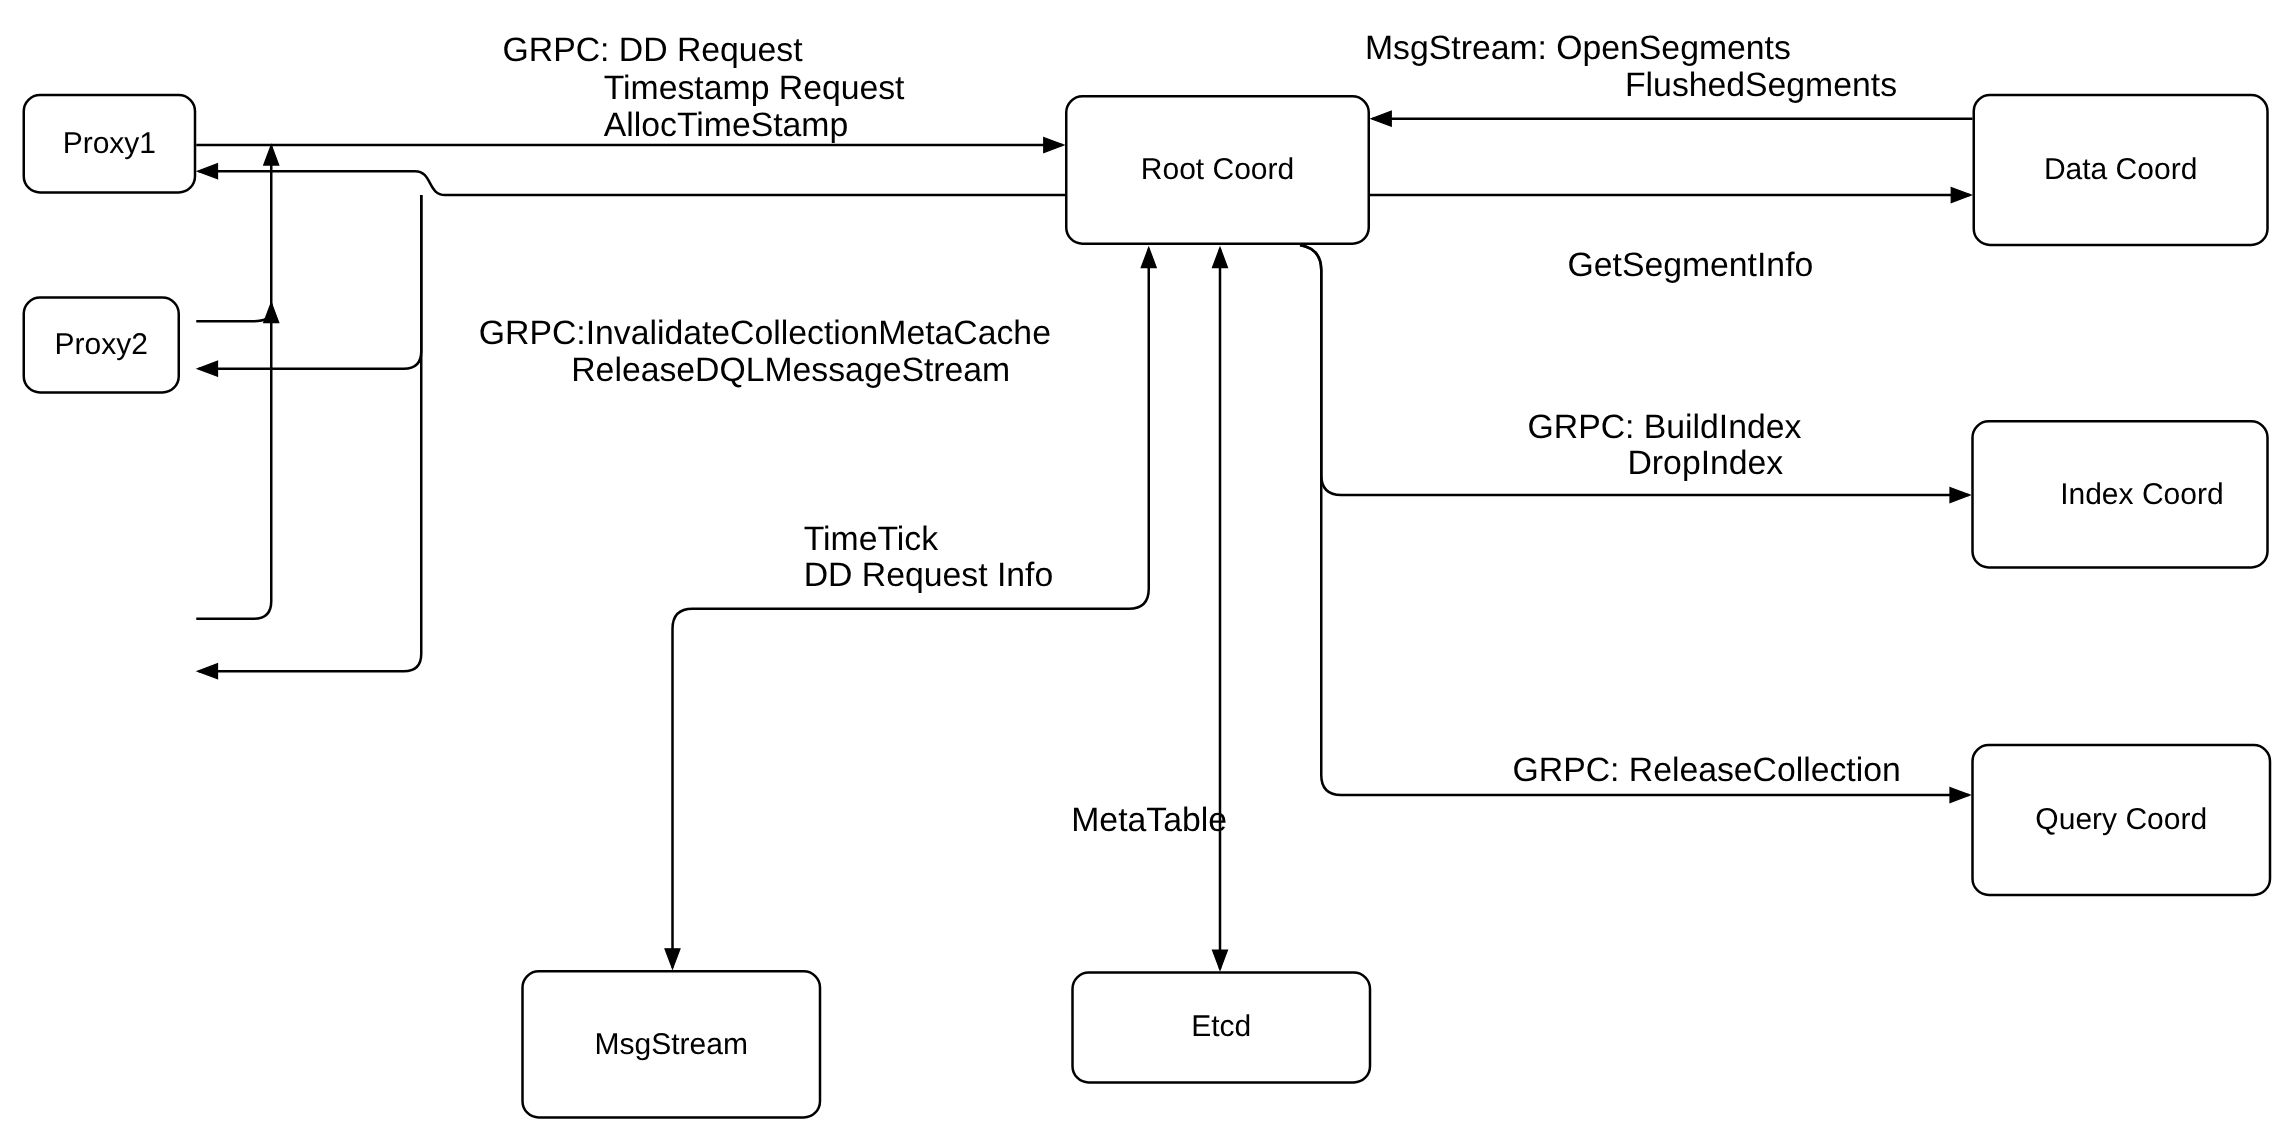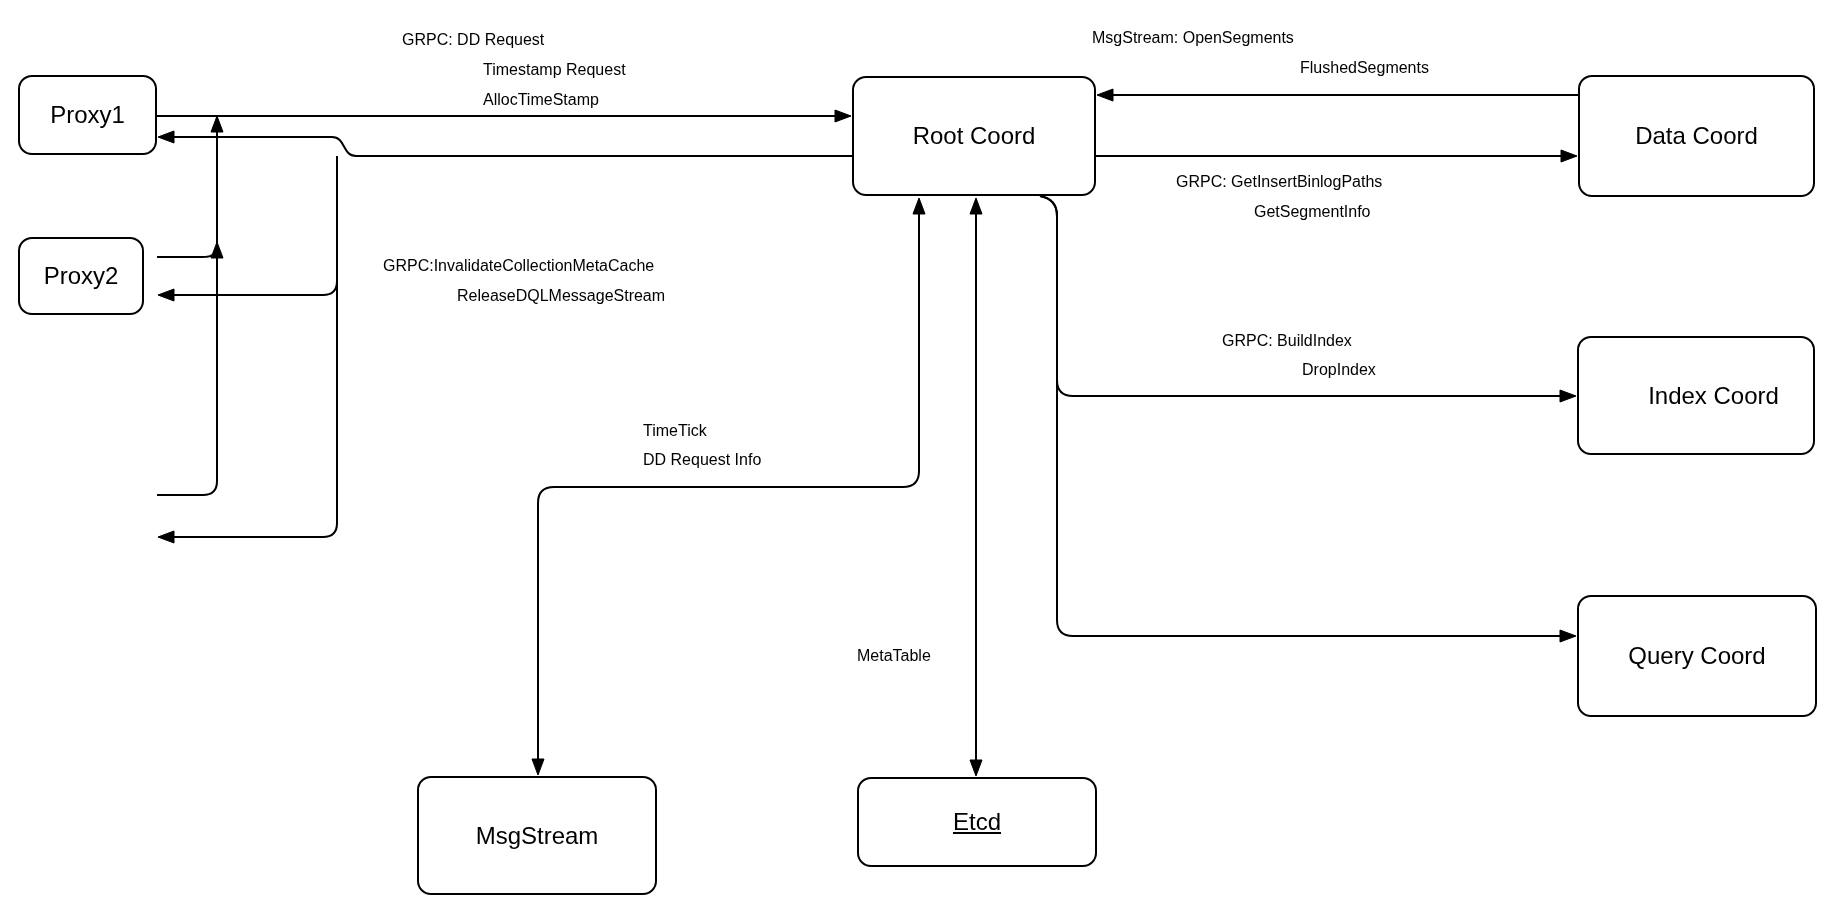--- a/index.html
+++ b/index.html
@@ -2,21 +2,21 @@
 <html><head>
 <meta charset="utf-8">
 <style>
   html,body{margin:0;padding:0;background:#ffffff;}
   #canvas{position:relative;width:1834px;height:914px;background:#ffffff;overflow:hidden;
           font-family:"Liberation Sans",sans-serif;color:#000;}
   #wires{position:absolute;left:0;top:0;z-index:1;}
   .node{position:absolute;box-sizing:border-box;border:2px solid #000;border-radius:14px;
         background:#fff;display:flex;align-items:center;justify-content:center;
         font-size:24px;z-index:2;white-space:nowrap;}
-  .elabel{position:absolute;font-size:16px;line-height:28px;white-space:pre;z-index:3;}
+  .elabel{position:absolute;font-size:27px;line-height:28px;white-space:pre;z-index:3;}
   path.edge{fill:none;stroke:#000;stroke-width:2;}
 </style>
 </head>
 <body>
 
 <div id="canvas">
 
   <svg id="wires" width="1834" height="914" viewBox="0 0 1834 914">
     <defs>
       <marker id="arrE" markerWidth="20" markerHeight="16" refX="16" refY="7" orient="auto" markerUnits="userSpaceOnUse">
@@ -66,39 +66,39 @@
   </div>
   <div class="node" style="left:1577px;top:336px;width:238px;height:119px;padding-left:35px;">
     <span>Index Coord</span>
   </div>
   <div class="node" style="left:1577px;top:595px;width:240px;height:122px;justify-content:center;">
     <span>Query Coord</span>
   </div>
   <div class="node" style="left:417px;top:776px;width:240px;height:119px;">
     <span>MsgStream</span>
   </div>
-  <div class="node" style="left:857px;top:777px;width:240px;height:90px;text-decoration:underline;">
+  <div class="node" style="left:857px;top:777px;width:240px;height:90px;">
     <span>Etcd</span>
   </div>
 
   <div class="elabel" style="left:402px;top:26px;">GRPC: DD Request</div>
   <div class="elabel" style="left:483px;top:56px;">Timestamp Request</div>
   <div class="elabel" style="left:483px;top:86px;">AllocTimeStamp</div>
 
   <div class="elabel" style="left:383px;top:252px;">GRPC:InvalidateCollectionMetaCache</div>
   <div class="elabel" style="left:457px;top:282px;">ReleaseDQLMessageStream</div>
 
   <div class="elabel" style="left:1092px;top:24px;">MsgStream: OpenSegments</div>
   <div class="elabel" style="left:1300px;top:54px;">FlushedSegments</div>
 
-  <div class="elabel" style="left:1176px;top:168px;">GRPC: GetInsertBinlogPaths</div>
   <div class="elabel" style="left:1254px;top:198px;">GetSegmentInfo</div>
 
   <div class="elabel" style="left:1222px;top:327px;">GRPC: BuildIndex</div>
   <div class="elabel" style="left:1302px;top:356px;">DropIndex</div>
 
+  <div class="elabel" style="left:1210px;top:602px;">GRPC: ReleaseCollection</div>
 
   <div class="elabel" style="left:643px;top:417px;">TimeTick</div>
   <div class="elabel" style="left:643px;top:446px;">DD Request Info</div>
 
   <div class="elabel" style="left:857px;top:642px;">MetaTable</div>
 
 </div>
 
 </body></html>

